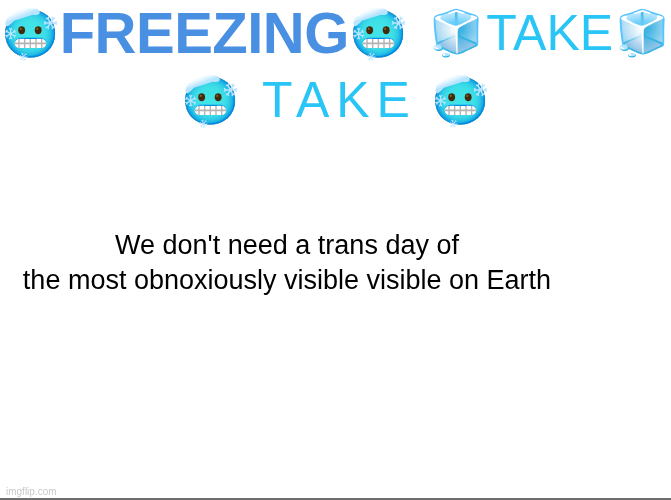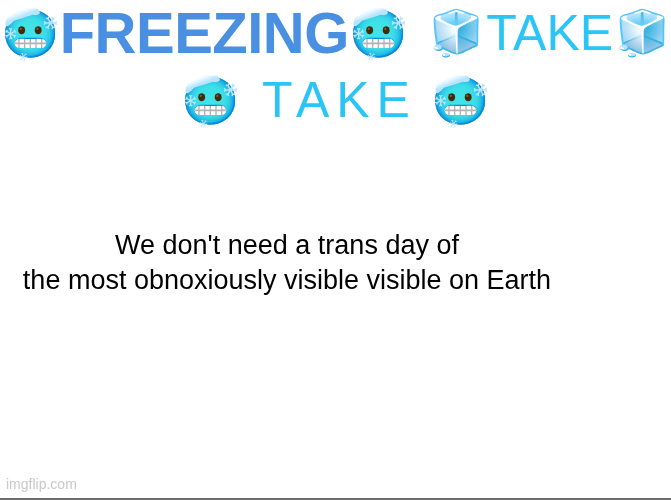--- a/index.html
+++ b/index.html
@@ -116,23 +116,23 @@
 
   .caption-line {
     display: block;
     white-space: nowrap;
   }
 
   
   .watermark {
     position: absolute;
     left: 6px;
-    bottom: 7px;
+    bottom: 1px;
     font-family: "Liberation Sans", sans-serif;
-    font-size: 14px;
+    font-size: 10px;
     color: #c9c9c9;
     letter-spacing: 0px;
     line-height: 1;
     user-select: none;
   }
 </style>
 </head>
 <body>
 
 <div class="meme-canvas">

